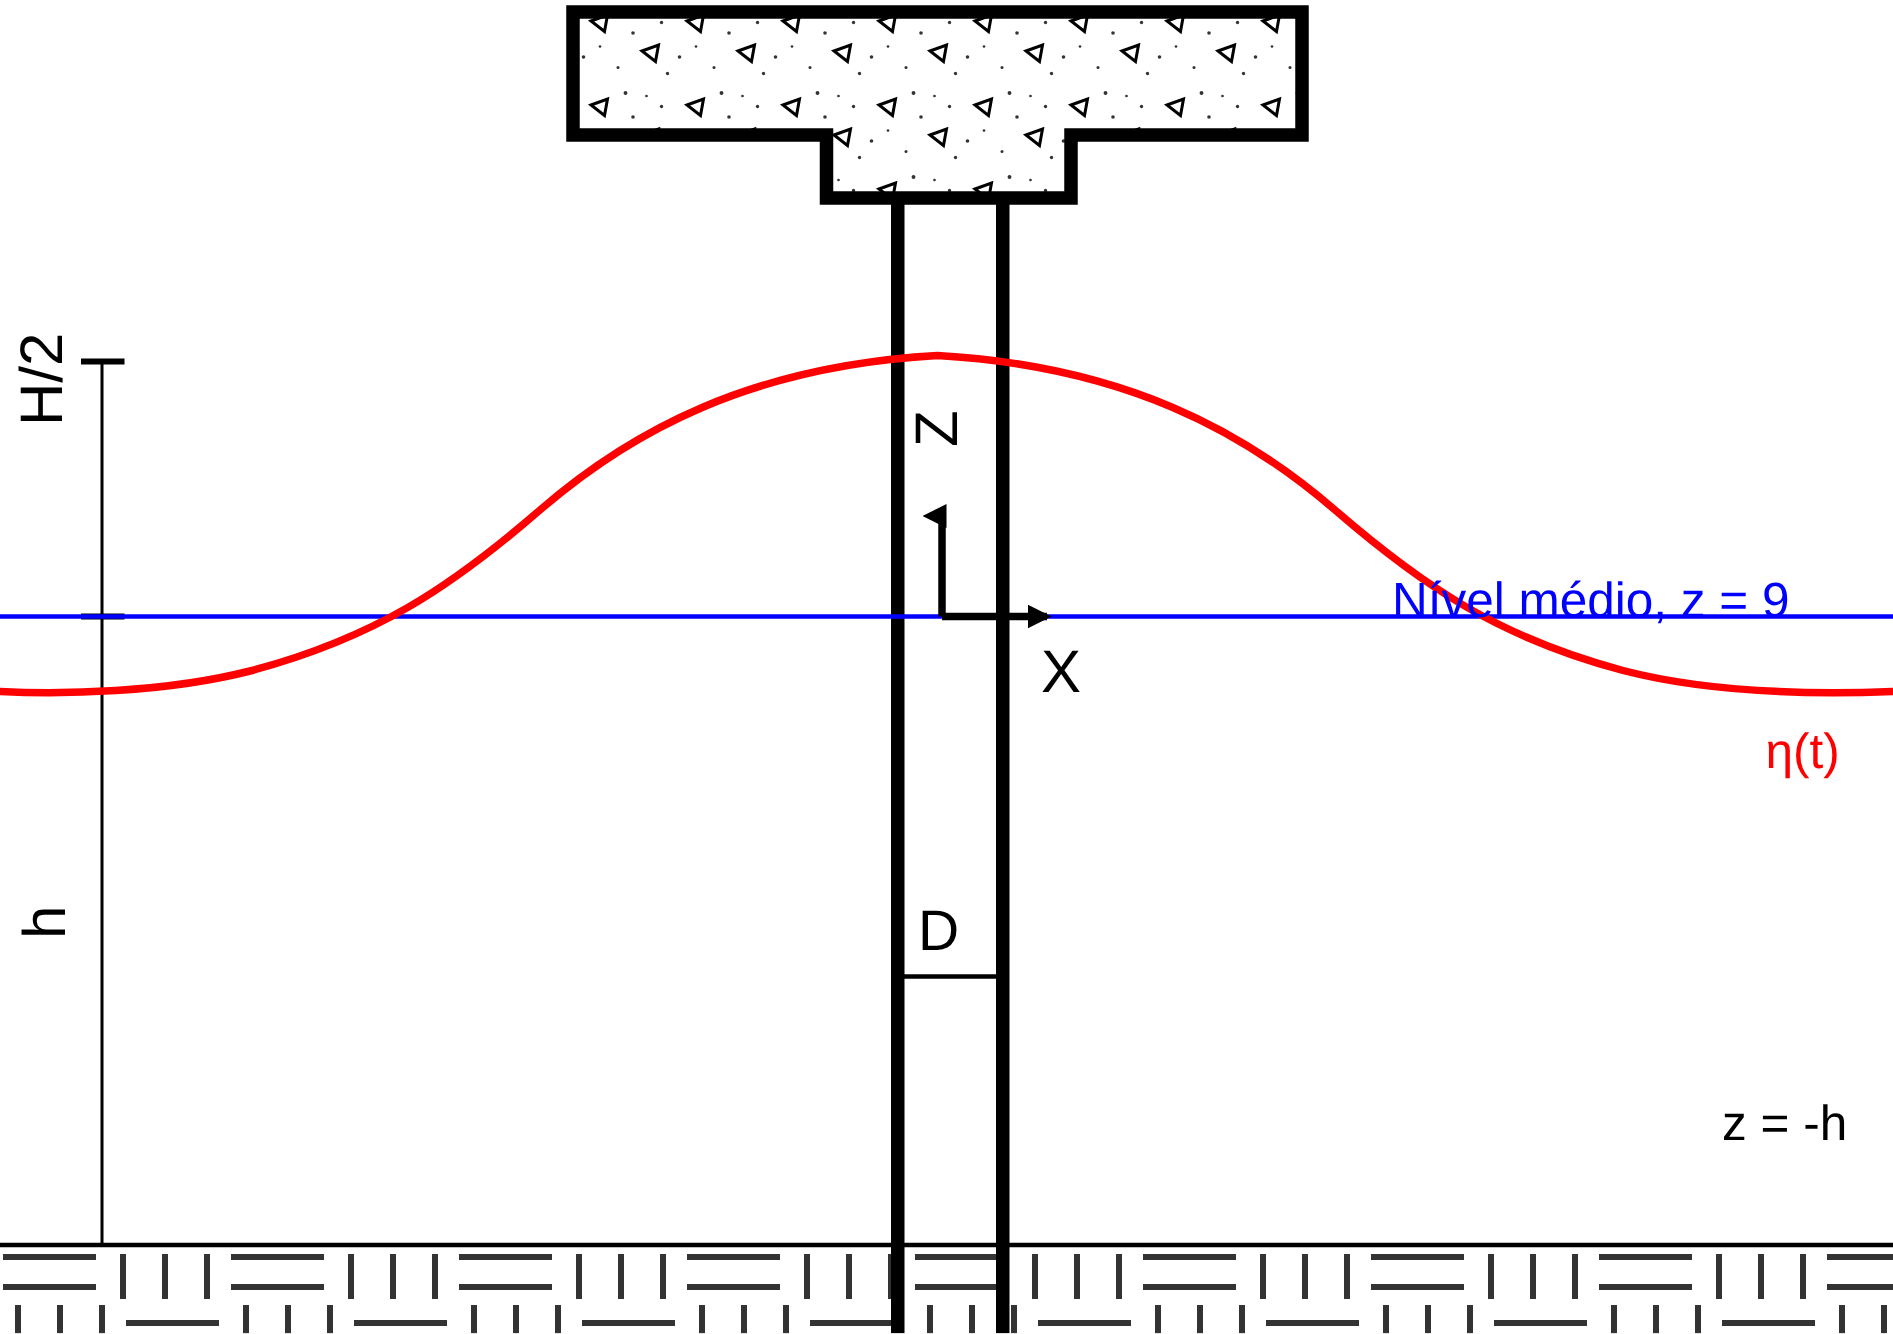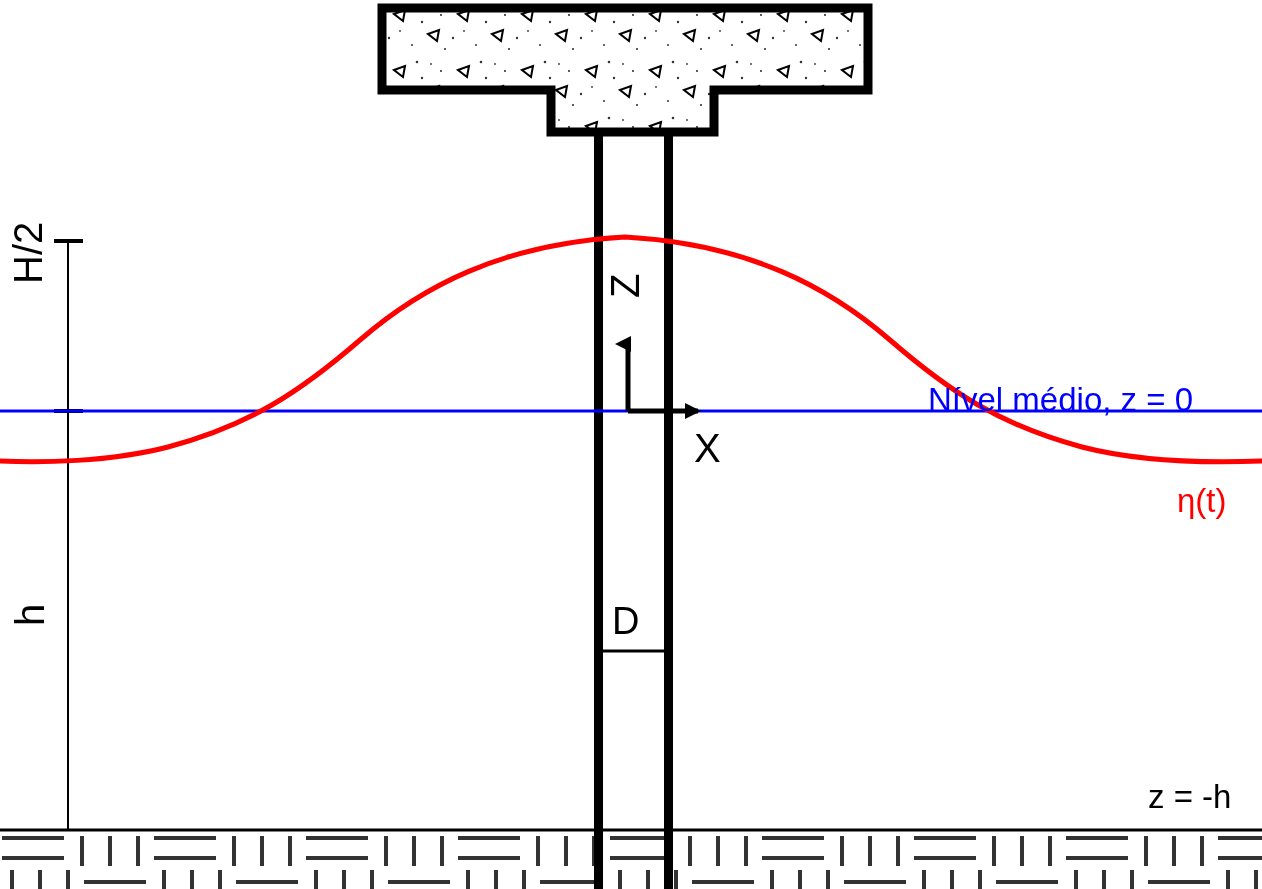--- a/index.html
+++ b/index.html
@@ -73,21 +73,21 @@
   }
   .lbl-eta {
     left: 1177px;
     top: 468px;
     font-size: 33px;
     color: #ff0000;
     margin-top: 16px;
   }
   .lbl-zh {
     left: 1148px;
-    top: 780px;
+    top: 732px;
     font-size: 33px;
     color: #000000;
   }
 </style>
 </head>
 <body>
 
 <div id="stage">
 
   <svg class="layer" viewBox="0 0 1262 889">
@@ -170,19 +170,19 @@
   <div class="lbl lbl-H2">H/2</div>
 
   <div class="lbl lbl-h">h</div>
 
   <div class="lbl lbl-Z">Z</div>
 
   <div class="lbl lbl-X">X</div>
 
   <div class="lbl lbl-D">D</div>
 
-  <div class="lbl lbl-mean">Nível médio, z = 0</div>
+  <div class="lbl lbl-mean">Nível médio, z = 9</div>
 
   <div class="lbl lbl-eta">η(t)</div>
 
   <div class="lbl lbl-zh">z = -h</div>
 
 </div>
 
 </body></html>

